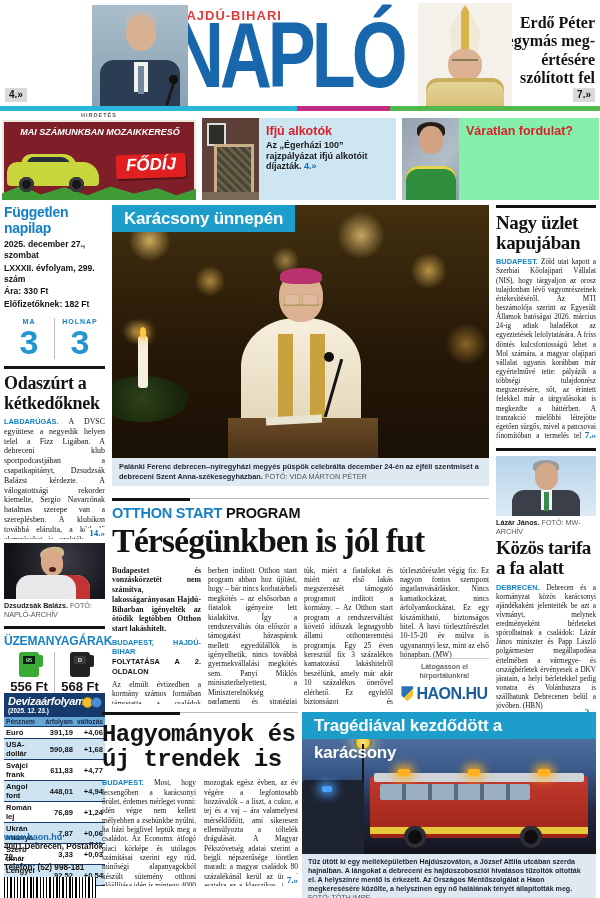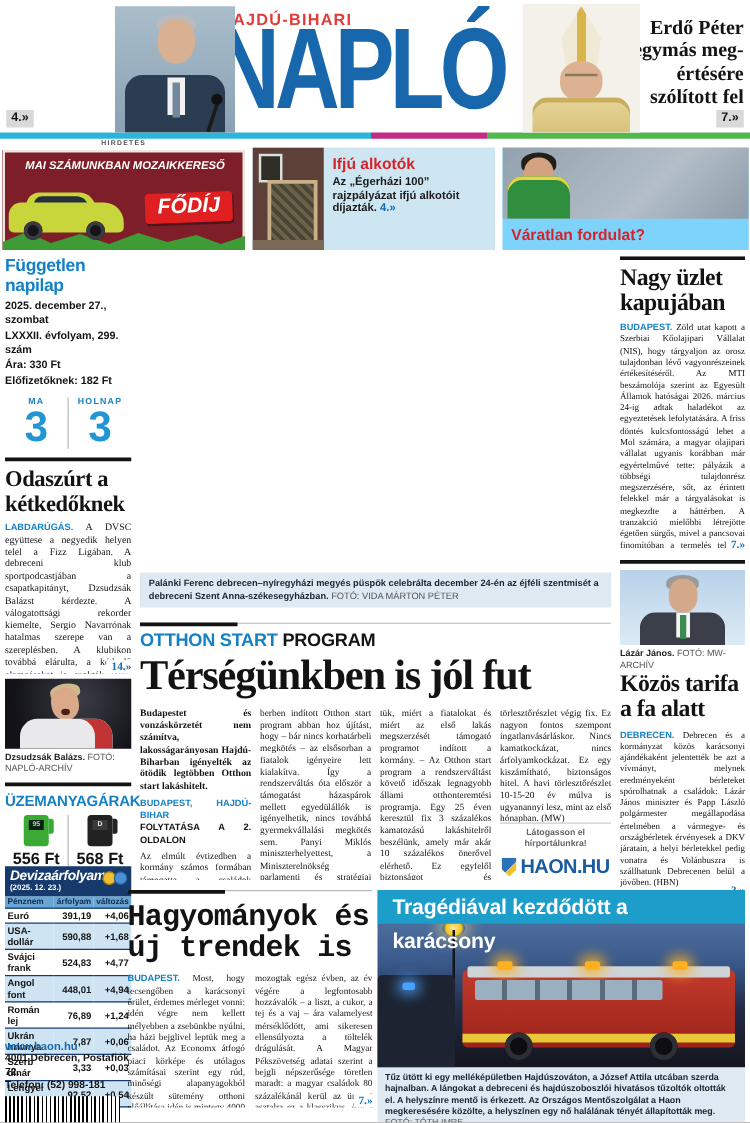--- a/index.html
+++ b/index.html
@@ -38,21 +38,21 @@
   #promo-ad .l2{position:absolute;right:12px;top:36px;color:#fff;font-weight:800;font-size:8.5px;font-style:italic;}
   #promo-ad .fodij{position:absolute;right:10px;top:34px;background:#e02020;color:#fff;font-weight:900;font-style:italic;font-size:17px;padding:1px 10px 3px;border-radius:3px;transform:rotate(-2deg);box-shadow:1px 2px 0 rgba(0,0,0,.35);}
   .car{position:absolute;left:5px;bottom:8px;width:92px;height:40px;}
   .car .body{position:absolute;left:0;bottom:6px;width:92px;height:24px;background:#c8d63c;border-radius:10px 16px 4px 4px;}
   .car .roof{position:absolute;left:14px;bottom:24px;width:56px;height:14px;background:#c8d63c;border-radius:12px 16px 0 0;}
   .car .win{position:absolute;left:20px;bottom:25px;width:44px;height:10px;background:#26303a;border-radius:8px 12px 0 0;}
   .car .w1,.car .w2{position:absolute;bottom:0;width:15px;height:15px;background:#16161a;border-radius:50%;box-shadow:inset 0 0 0 3px #3a3a40;}
   .car .w1{left:12px;} .car .w2{left:62px;}
   .promo-box{position:absolute;top:118px;height:82px;display:flex;overflow:hidden;}
   #promo-art{left:202px;width:194px;background:#cde6f2;}
-  #promo-sport{left:402px;width:197px;background:#7dd3fc;flex-direction:column;}
+  #promo-sport{left:402px;width:197px;background:#86efac;}
   .promo-img{flex:0 0 57px;position:relative;overflow:hidden;}
   .pi-art{background:#5d4038;}
   .pi-art .frame1{position:absolute;left:5px;top:5px;width:15px;height:19px;background:#2e2e26;border:2px solid #ddd;}
   .pi-art .frame2{position:absolute;left:12px;top:26px;width:34px;height:46px;background:repeating-linear-gradient(45deg,#4a4636 0 3px,#6a6248 3px 6px);border:3px solid #c9b089;}
   .pi-art .floor{position:absolute;left:0;bottom:0;width:100%;height:8px;background:#7a6a55;}
   .pi-sport{background:linear-gradient(135deg,#93a1ae,#b3bec7 60%,#8e9ca9);}
   .pi-sport .hair{position:absolute;left:15px;top:4px;width:28px;height:16px;background:#241e19;border-radius:50% 50% 30% 30%;}
   .pi-sport .head{position:absolute;left:17px;top:8px;width:24px;height:28px;background:#d2a282;border-radius:46%;}
   .pi-sport .kit{position:absolute;left:4px;bottom:0;width:50px;height:34px;background:#2f8f3f;border-radius:12px 12px 0 0;box-shadow:inset 0 3px 0 #e8d44a;}
   .promo-txt{flex:1;padding:6px 7px 4px;}
@@ -343,21 +343,21 @@
               <td>391,19</td>
               <td>+4,06</td>
             </tr>
         <tr>
               <td>USA-dollár</td>
               <td>590,88</td>
               <td>+1,68</td>
             </tr>
         <tr>
               <td>Svájci frank</td>
-              <td>524,83</td>
+              <td>611,83</td>
               <td>+4,77</td>
             </tr>
         <tr>
               <td>Angol font</td>
               <td>448,01</td>
               <td>+4,94</td>
             </tr>
         <tr>
               <td>Román lej</td>
               <td>76,89</td>
@@ -386,20 +386,38 @@
       <div class="sb-web">www.haon.hu</div>
       <div class="sb-addr">4001 Debrecen, Postafiók 72.</div>
       <div class="sb-addr">Telefon: (52) 998-181</div>
       <div class="barcode">
         <div class="bars"></div>
 
       </div>
     </div>
   </div>
 
+  <div id="mainphoto">
+    <div class="photobanner">Karácsony ünnepén</div>
+    <div class="green"></div>
+      <div class="candle"></div>
+      <div class="flame"></div>
+    <div class="bishop">
+      <div class="body"></div>
+        <div class="stole1"></div>
+        <div class="stole2"></div>
+      <div class="head"></div>
+        <div class="cap"></div>
+        <div class="glasses"></div>
+      <div class="mic"></div>
+        <div class="michead"></div>
+      <div class="lectern"></div>
+        <div class="paper"></div>
+    </div>
+  </div>
   <div class="photocap">
     <span>Palánki Ferenc debrecen–nyíregyházi megyés püspök celebrálta december 24-én az éjféli szentmisét a debreceni Szent Anna-székesegyházban.</span> <span class="credit">FOTÓ: VIDA MÁRTON PÉTER</span>
   </div>
 
   <div id="otthon">
     <div class="rule"></div>
     <div class="kicker">
       <span class="kb">OTTHON START</span><span class="kk"> PROGRAM</span>
     </div>
     <div class="headline-xl">Térségünkben is jól fut</div>

